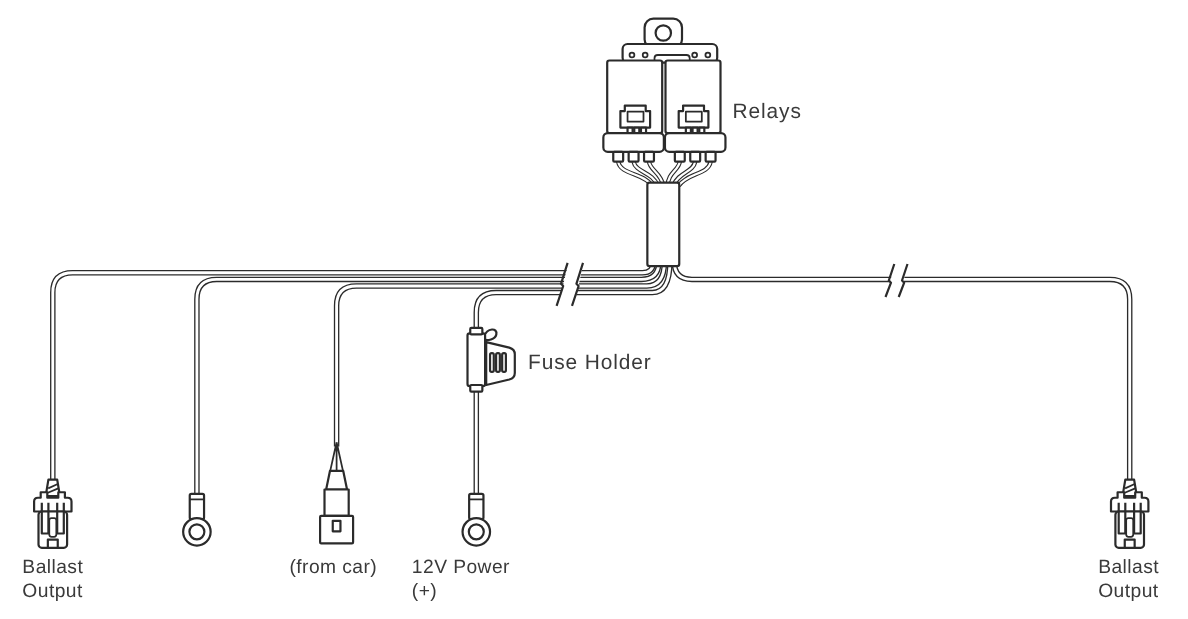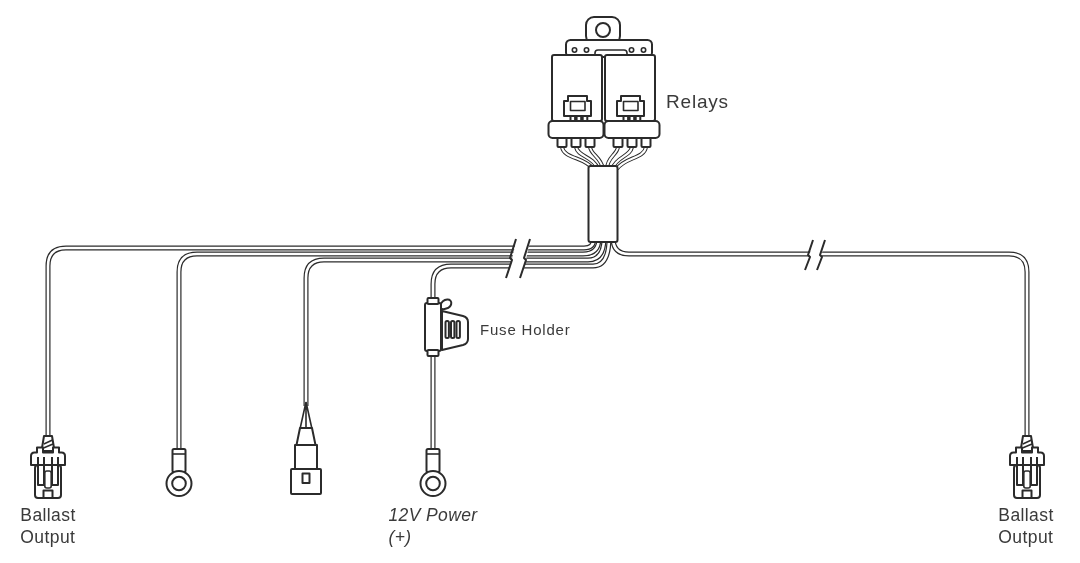--- a/index.html
+++ b/index.html
@@ -23,25 +23,25 @@
   .sb{fill:none;stroke:var(--color-line);stroke-width:4;stroke-linejoin:round;}
   .sw{fill:none;stroke:#ffffff;stroke-width:2;stroke-linejoin:round;}
   .gap{fill:#ffffff;stroke:none;}
   
   .lbl{
     position:absolute;color:var(--color-text);white-space:nowrap;
     font-size:17.5px;line-height:21.5px;letter-spacing:.4px;
   }
   .lbl.center{text-align:left;transform:translateX(-50%);}
   .lbl-relays{left:666px;top:91px;font-size:19px;letter-spacing:.8px;}
-  .lbl-fuse{left:480px;top:319px;font-size:15px;letter-spacing:.8px;}
+  .lbl-fuse{left:480px;top:319px;font-size:19px;letter-spacing:.8px;}
   .lbl-ballast-left{left:48px;top:505px;}
   .lbl-chassis{left:176px;top:505px;}
   .lbl-oem{left:303px;top:505px;}
-  .lbl-12v{left:433px;top:505px;font-style:italic;}
+  .lbl-12v{left:419px;top:505px;}
   .lbl-ballast-right{left:1026px;top:505px;}
 </style>
 </head>
 <body>
 
 <div class="stage">
 
   <svg width="1080" height="563" viewBox="0 0 1080 563">
     <defs>
       <path id="w-ballast-left" d="M594,224 V238 Q594,248 584,248 H66  Q48,248 48,266 V447"></path>
@@ -203,20 +203,21 @@
 
   <div class="lbl lbl-fuse">Fuse Holder</div>
 
   <div class="lbl center lbl-ballast-left">
     <div>Ballast</div>
     <div>Output</div>
   </div>
 
 
   <div class="lbl center lbl-oem">
+    <div>(from car)</div>
   </div>
 
   <div class="lbl center lbl-12v">
     <div>12V Power</div>
     <div>(+)</div>
   </div>
 
   <div class="lbl center lbl-ballast-right">
     <div>Ballast</div>
     <div>Output</div>

